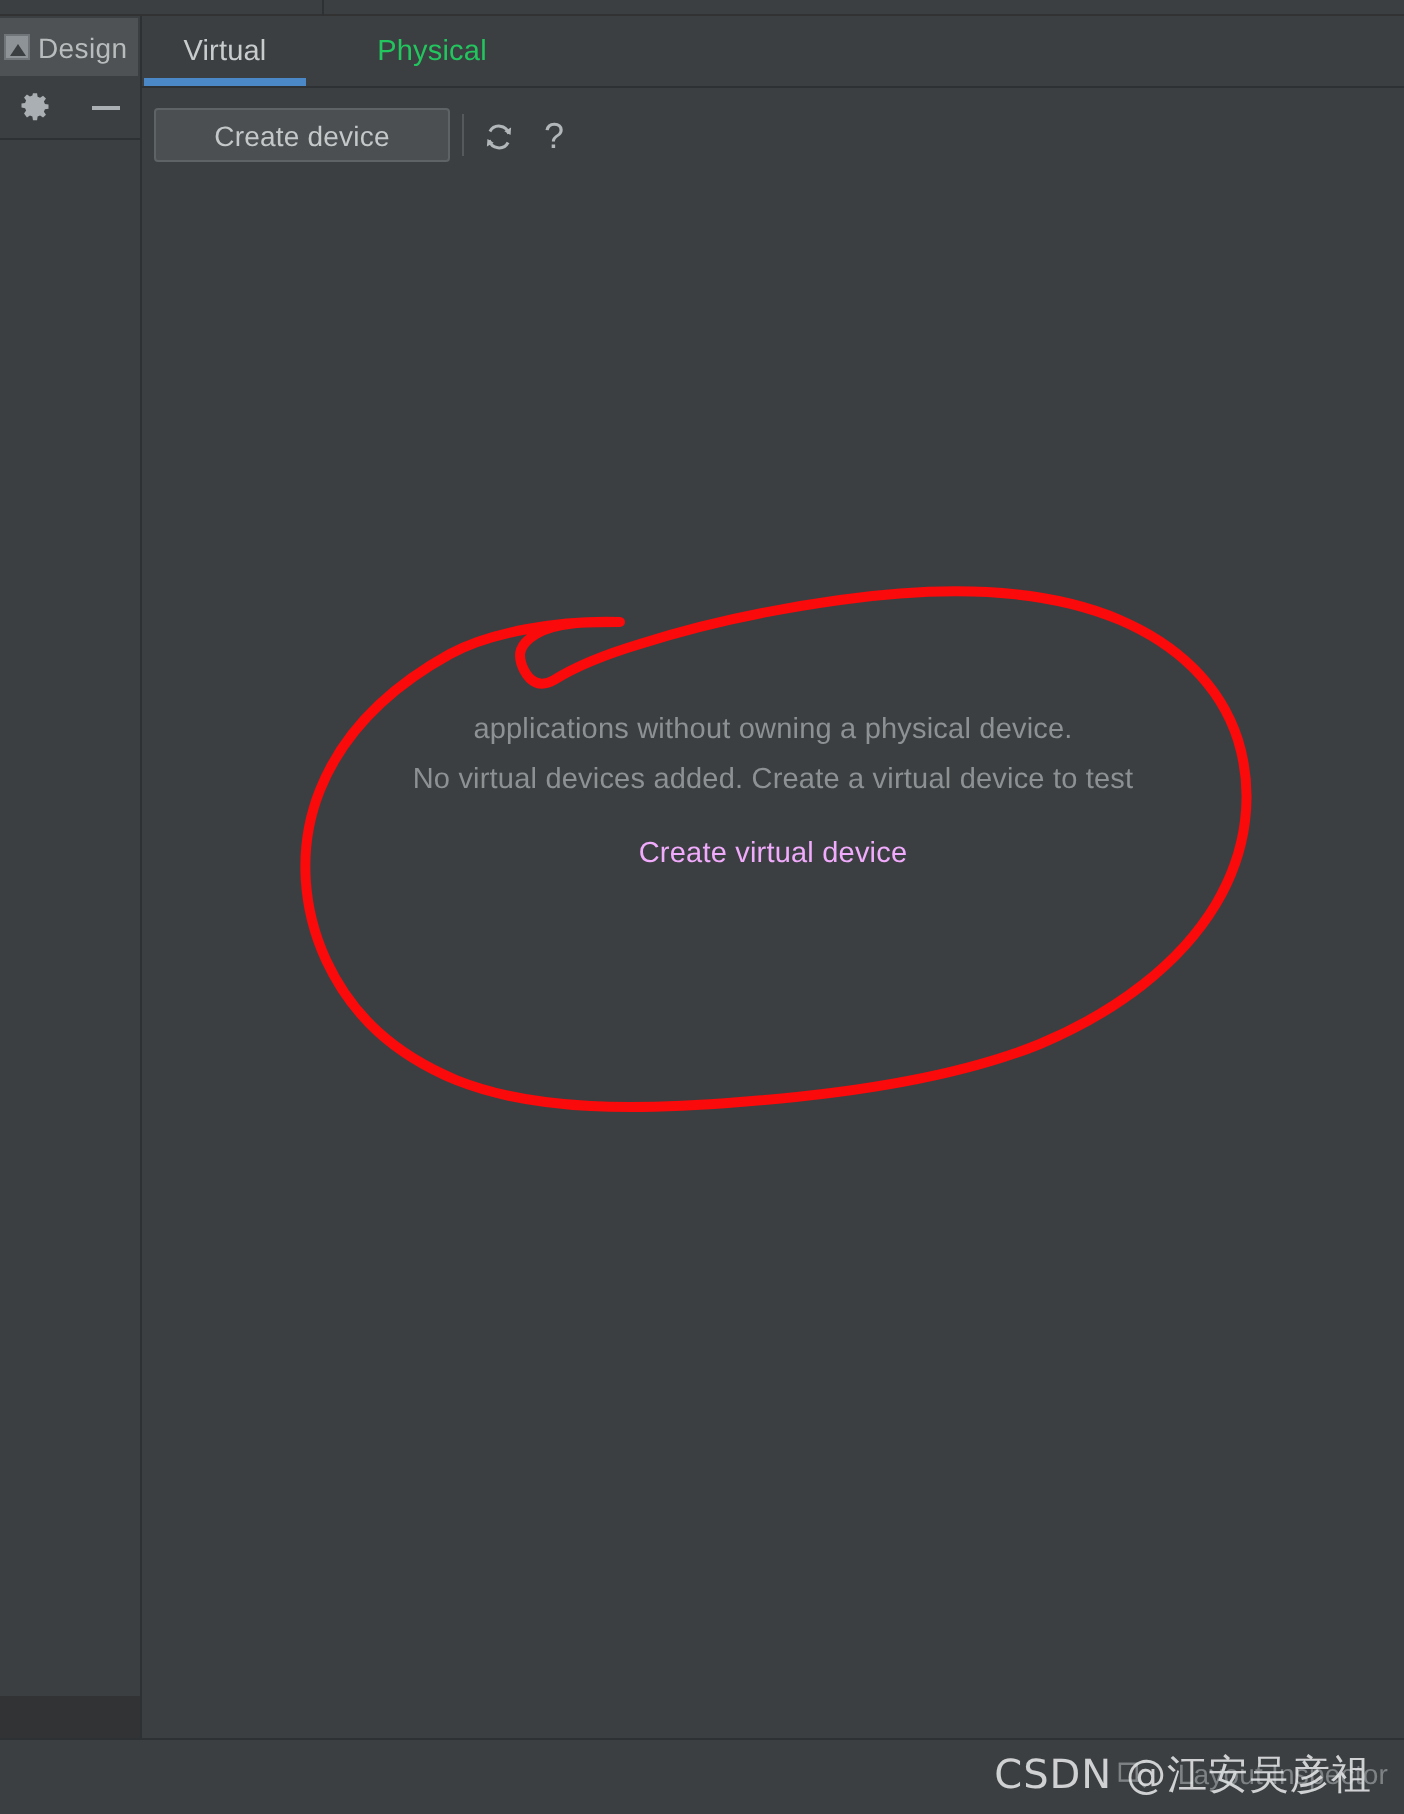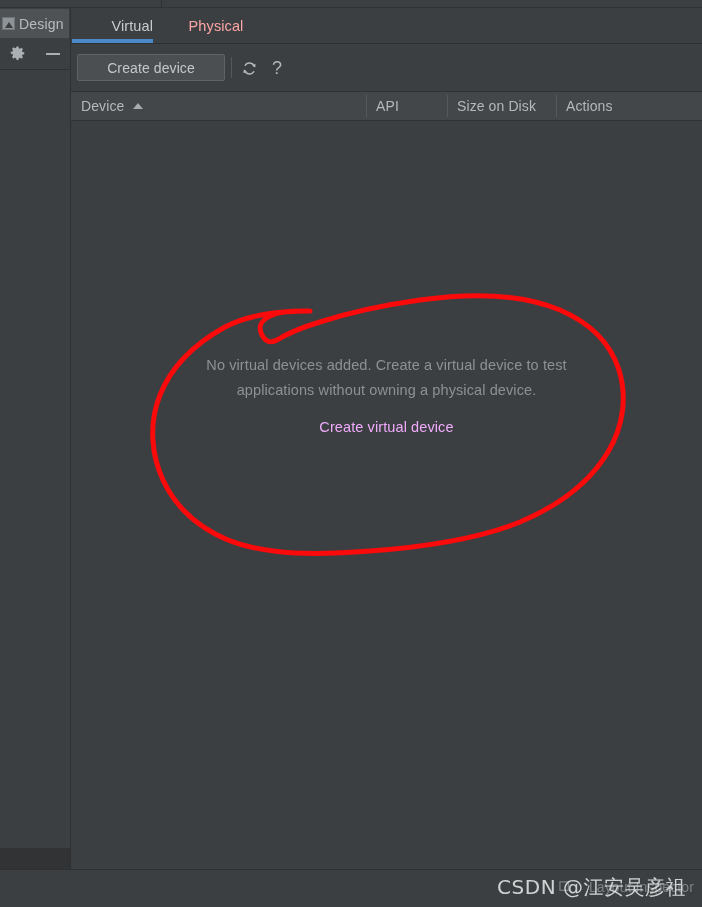--- a/index.html
+++ b/index.html
@@ -132,26 +132,26 @@
     box-sizing: border-box;
   }
   .tab {
     position: absolute;
     top: 0;
     height: 35px;
     display: flex;
     align-items: center;
     justify-content: center;
     font-size: 14.5px;
-    color: #fca5a5;
+    color: #22c55e;
     cursor: default;
     letter-spacing: 0.1px;
   }
   .tab.active { color: #c8cccd; }
-  .tab-virtual { left: 1px; width: 81px; justify-content: flex-end; }
+  .tab-virtual { left: 1px; width: 81px; }
   .tab-physical { left: 97px; width: 96px; }
   .tab-underline {
     position: absolute;
     left: 1px; top: 31px;
     width: 81px; height: 4px;
     background: #4a88c8;
   }
 
   
   .toolbar {
@@ -374,42 +374,24 @@
           <path fill="none" stroke="#b2b7b9" stroke-width="1.6" d="M3.8 10.7a5.4 5.4 0 0 0 10 1.2"></path>
           <path fill="#b2b7b9" d="M15.4 4.0l-0.3 3.9-3.3-2.0z"></path>
           <path fill="#b2b7b9" d="M2.6 14.0l0.3-3.9 3.3 2.0z"></path>
         </svg>
       </div>
       <div class="tb-icon tb-help">
         <span class="help-q">?</span>
       </div>
     </div>
 
-    <div class="table-head">
-      <div class="th th-device">
-        <span class="th-label">Device</span>
-        <span class="sort-arrow"></span>
-      </div>
-      <div class="col-div cd1"></div>
-      <div class="th th-api">
-        <span class="th-label">API</span>
-      </div>
-      <div class="col-div cd2"></div>
-      <div class="th th-size">
-        <span class="th-label">Size on Disk</span>
-      </div>
-      <div class="col-div cd3"></div>
-      <div class="th th-actions">
-        <span class="th-label">Actions</span>
-      </div>
-    </div>
 
     <div class="empty-state">
+      <div class="empty-line">applications without owning a physical device.</div>
       <div class="empty-line">No virtual devices added. Create a virtual device to test</div>
-      <div class="empty-line">applications without owning a physical device.</div>
       <div class="empty-link">Create virtual device</div>
     </div>
 
   </div>
 
   <div class="bottom-bar">
     <div class="layout-inspector">
       <svg width="15" height="15" viewBox="0 0 16 16">
         <rect x="1" y="2" width="9" height="9" fill="none" stroke="#7e8284" stroke-width="1.3"></rect>
         <path fill="none" stroke="#7e8284" stroke-width="1.3" d="M10.5 10.5l4 4"></path>

